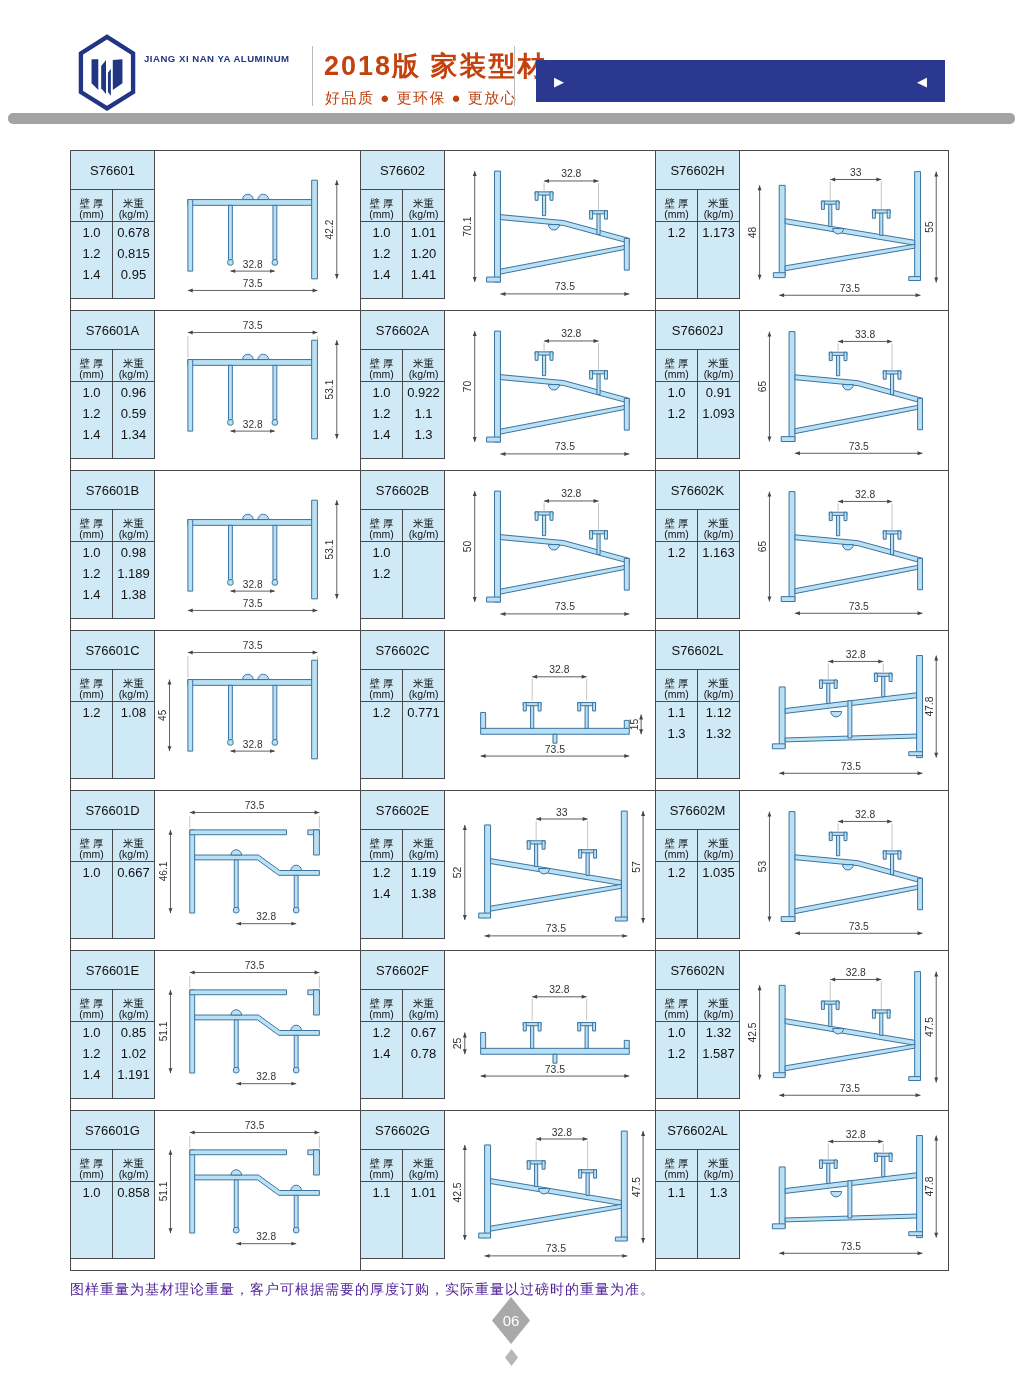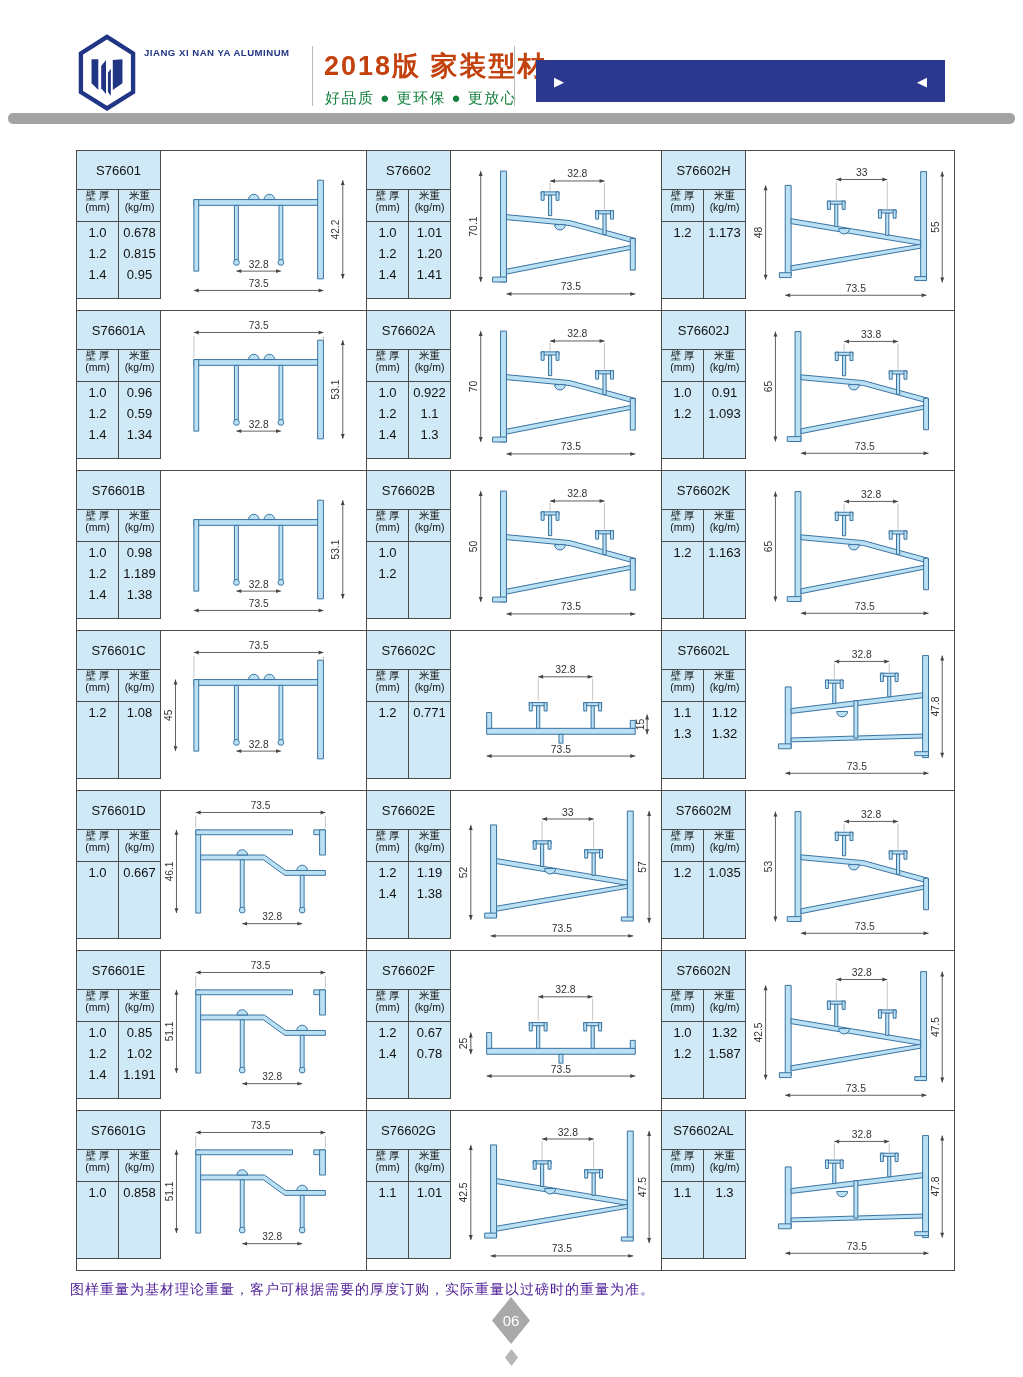--- a/index.html
+++ b/index.html
@@ -5,40 +5,40 @@
 *{box-sizing:border-box}
 html,body{margin:0;padding:0}
 body{width:1023px;height:1377px;position:relative;background:#fff;color:#111;
      font-family:"Liberation Sans","DejaVu Sans",sans-serif;overflow:hidden}
 :root{--navy:#203584;--banner:#2b3890;--tbg:#cfe9f6;--pfill:#b9e0f3;--pstroke:#39719f;--bar:#a3a3a3}
 
 
 .logo{position:absolute;left:78px;top:34px;width:58px;height:78px}
 .brand{position:absolute;left:144px;top:47px}
 .brand-cn{font-size:31px;font-weight:bold;color:var(--navy);letter-spacing:1px;line-height:1;white-space:nowrap}
-.brand-en{font-size:9.6px;font-weight:bold;color:var(--navy);letter-spacing:.5px;margin-top:0;white-space:nowrap}
+.brand-en{font-size:9.6px;font-weight:bold;color:var(--navy);letter-spacing:.5px;margin-top:6px;white-space:nowrap}
 .vdiv{position:absolute;top:46px;width:1px;height:60px;background:#b9b9b9}
 #vd1{left:312px}#vd2{left:514px}
 .edition{position:absolute;left:324px;top:48px;font-size:27px;font-weight:bold;letter-spacing:2px;color:#c2410c;white-space:nowrap}
-.slogan{position:absolute;left:325px;top:89px;font-size:15px;color:#15803d;letter-spacing:1.5px;white-space:nowrap}
+.slogan{position:absolute;left:325px;top:89px;font-size:15px;color:#c2410c;letter-spacing:1.5px;white-space:nowrap}
 .banner{position:absolute;left:536px;top:60px;width:409px;height:42px;background:var(--banner);color:#fff;
         display:flex;align-items:center;justify-content:space-between;padding:0 18px}
 .banner .ttl{font-size:21px;font-weight:bold;letter-spacing:5px;white-space:nowrap}
 .banner .arr{font-size:13px;line-height:1}
 .graybar{position:absolute;left:8px;top:113px;width:1007px;height:11px;background:var(--bar);border-radius:5px}
 
 
-.grid{position:absolute;left:76px;top:150px;display:grid;grid-template-columns:290px 295px 293px;
+.grid{position:absolute;left:70px;top:150px;display:grid;grid-template-columns:290px 295px 293px;
       grid-template-rows:repeat(7,160px);border-top:1px solid #4a4a4a;border-left:1px solid #4a4a4a}
 .cell{position:relative;border-right:1px solid #4a4a4a;border-bottom:1px solid #4a4a4a;background:#fff}
 .ptable{position:absolute;left:0;top:0;bottom:11px;width:84px;background:var(--tbg);
         border-right:1px solid #4a4a4a;border-bottom:1px solid #4a4a4a;display:flex;flex-direction:column}
 .pcode{height:39px;border-bottom:1px solid #4a4a4a;display:flex;align-items:center;justify-content:center;font-size:13px;white-space:nowrap}
 .phead{height:32px;border-bottom:1px solid #4a4a4a;display:flex}
-.ph{flex:1;display:flex;flex-direction:column;align-items:center;justify-content:flex-start;font-size:10.5px;line-height:1.12;white-space:nowrap}
+.ph{flex:1;display:flex;flex-direction:column;align-items:center;justify-content:flex-end;font-size:10.5px;line-height:1.12;white-space:nowrap}
 .ph+.ph{border-left:1px solid #4a4a4a}
 .pbody{flex:1;display:flex}
 .pcol{flex:1;display:flex;flex-direction:column;}
 .pcol+.pcol{border-left:1px solid #4a4a4a}
 .v{height:21px;line-height:21px;font-size:13px;text-align:center}
 .pdraw{position:absolute;left:84px;right:0;top:0;bottom:0}
 .pdraw svg{width:100%;height:100%;display:block}
 .prof{fill:var(--pfill);stroke:var(--pstroke);stroke-width:1;stroke-linejoin:round}
 .dim{stroke:#4a4a4a;stroke-width:.9}
 .ext{stroke:#9a9a9a;stroke-width:.6}

